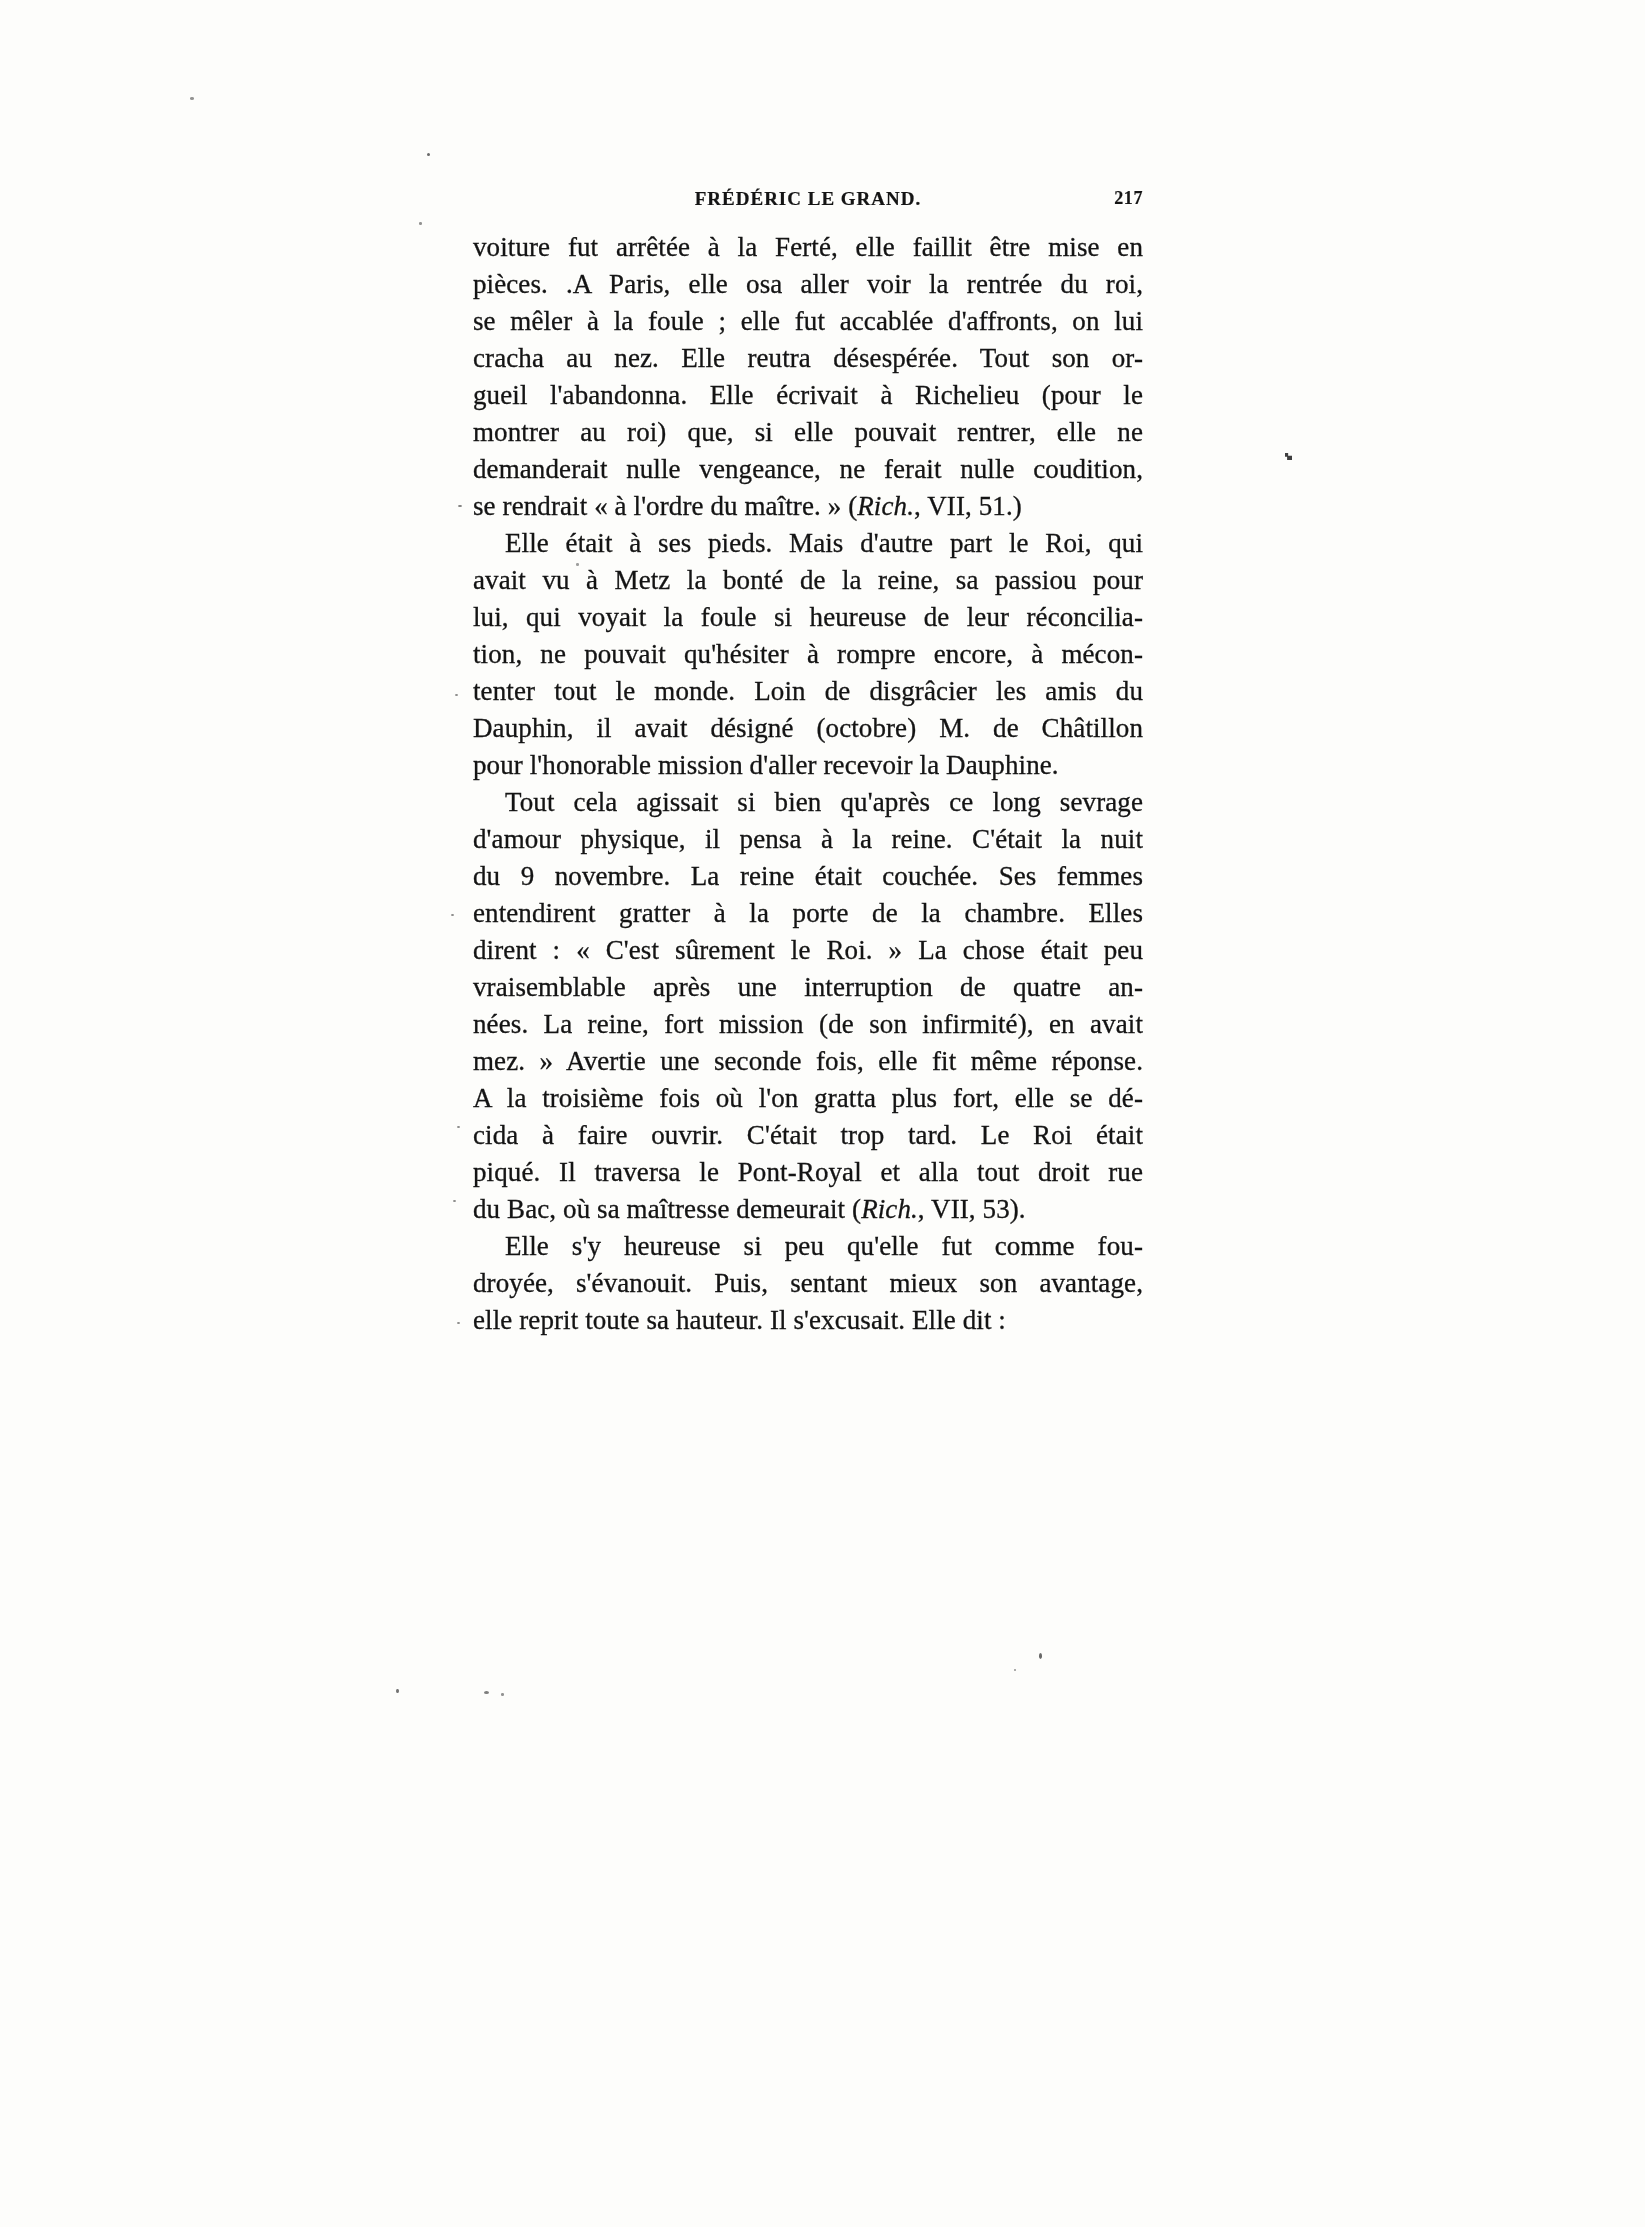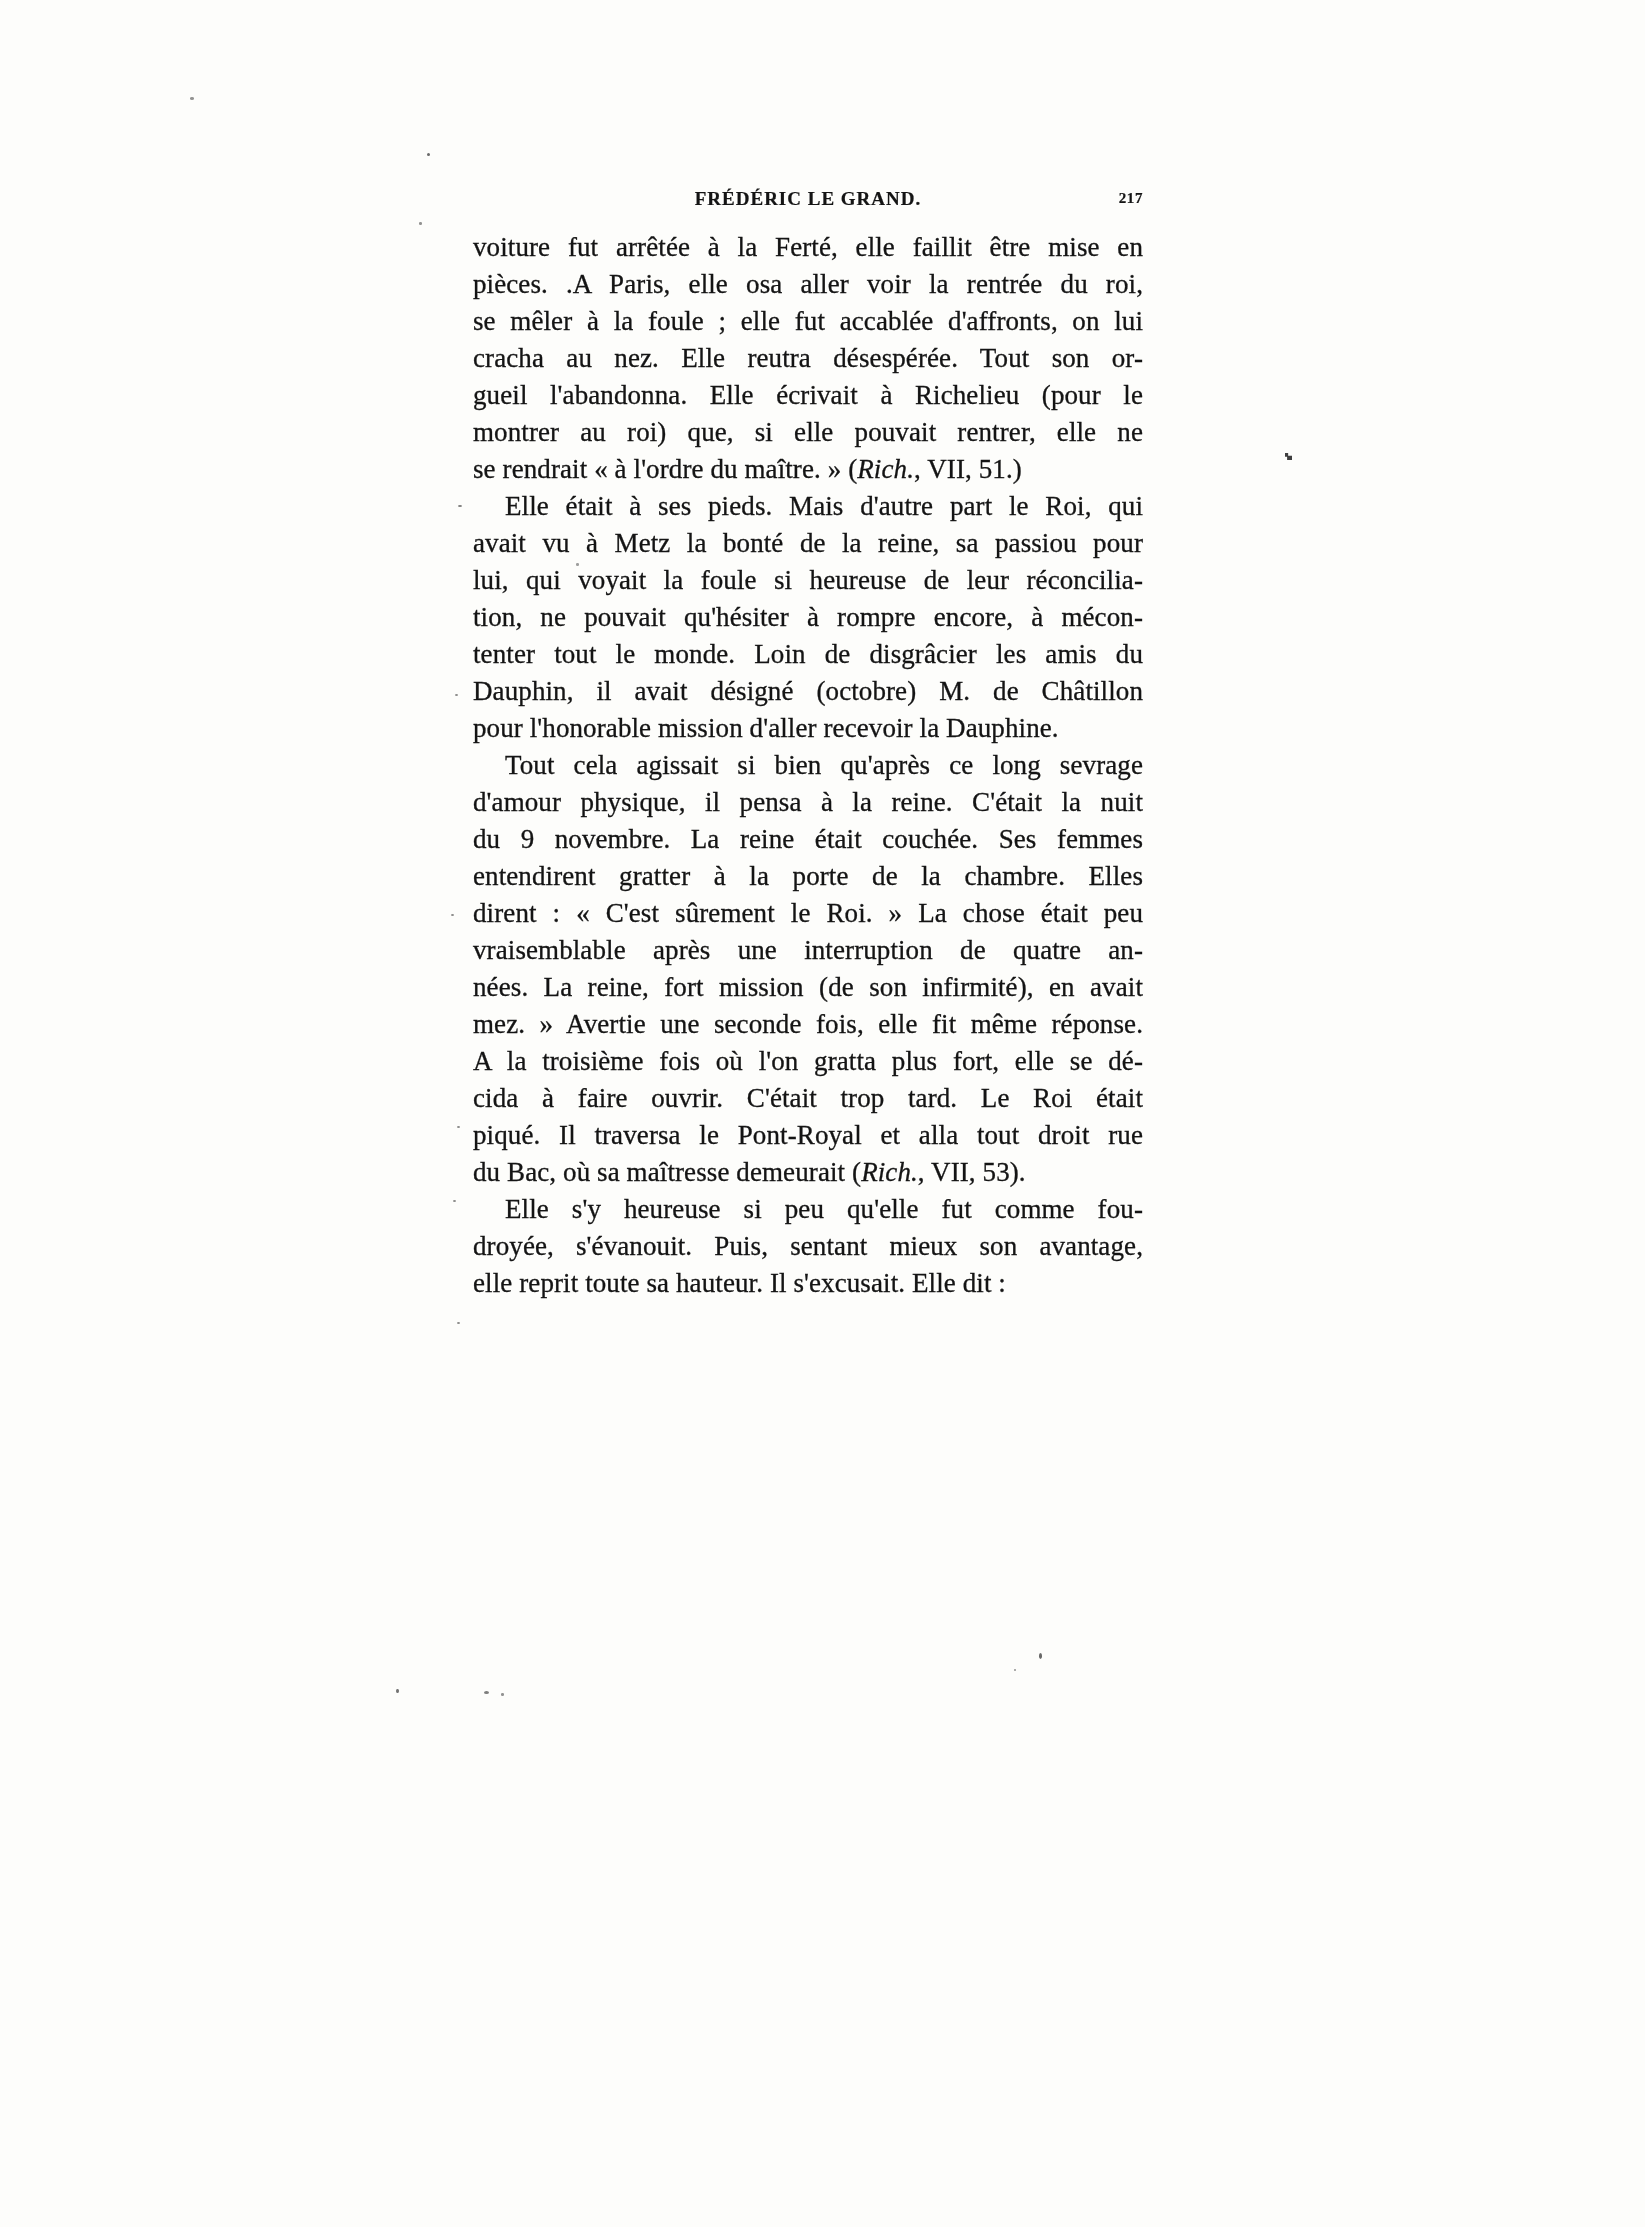--- a/index.html
+++ b/index.html
@@ -25,21 +25,21 @@
     font-weight: 700;
     letter-spacing: 1px;
     line-height: 21.6px;
     text-align: right;
     -webkit-text-stroke: 0.2px;
   }
   .header .pagenum {
     position: absolute;
     right: 0;
     top: 0;
-    font-size: 15px;
+    font-size: 18px;
     font-weight: 700;
     line-height: 21.6px;
     letter-spacing: 0.6px;
     -webkit-text-stroke: 0.2px;
   }
   .body-text {
     position: absolute;
     left: 473px;
     top: 229px;
     width: 670px;
@@ -78,20 +78,21 @@
     <span class="pagenum">217</span>
   </div>
 
   <div class="body-text">
       <div class="line"><span>voiture fut arrêtée à la Ferté, elle faillit être mise en</span></div>
       <div class="line"><span>pièces. .A Paris, elle osa aller voir la rentrée du roi,</span></div>
       <div class="line"><span>se mêler à la foule ; elle fut accablée d'affronts, on lui</span></div>
       <div class="line"><span>cracha au nez. Elle reutra désespérée. Tout son or-</span></div>
       <div class="line"><span>gueil l'abandonna. Elle écrivait à Richelieu (pour le</span></div>
       <div class="line"><span>montrer au roi) que, si elle pouvait rentrer, elle ne</span></div>
+      <div class="line"><span>demanderait nulle vengeance, ne ferait nulle coudition,</span></div>
       <div class="line last"><span>se rendrait « à l'ordre du maître. » (</span><i>Rich.</i><span>, VII, 51.)</span></div>
       <div class="line indent"><span>Elle était à ses pieds. Mais d'autre part le Roi, qui</span></div>
       <div class="line"><span>avait vu à Metz la bonté de la reine, sa passiou pour</span></div>
       <div class="line"><span>lui, qui voyait la foule si heureuse de leur réconcilia-</span></div>
       <div class="line"><span>tion, ne pouvait qu'hésiter à rompre encore, à mécon-</span></div>
       <div class="line"><span>tenter tout le monde. Loin de disgrâcier les amis du</span></div>
       <div class="line"><span>Dauphin, il avait désigné (octobre) M. de Châtillon</span></div>
       <div class="line last"><span>pour l'honorable mission d'aller recevoir la Dauphine.</span></div>
       <div class="line indent"><span>Tout cela agissait si bien qu'après ce long sevrage</span></div>
       <div class="line"><span>d'amour physique, il pensa à la reine. C'était la nuit</span></div>

